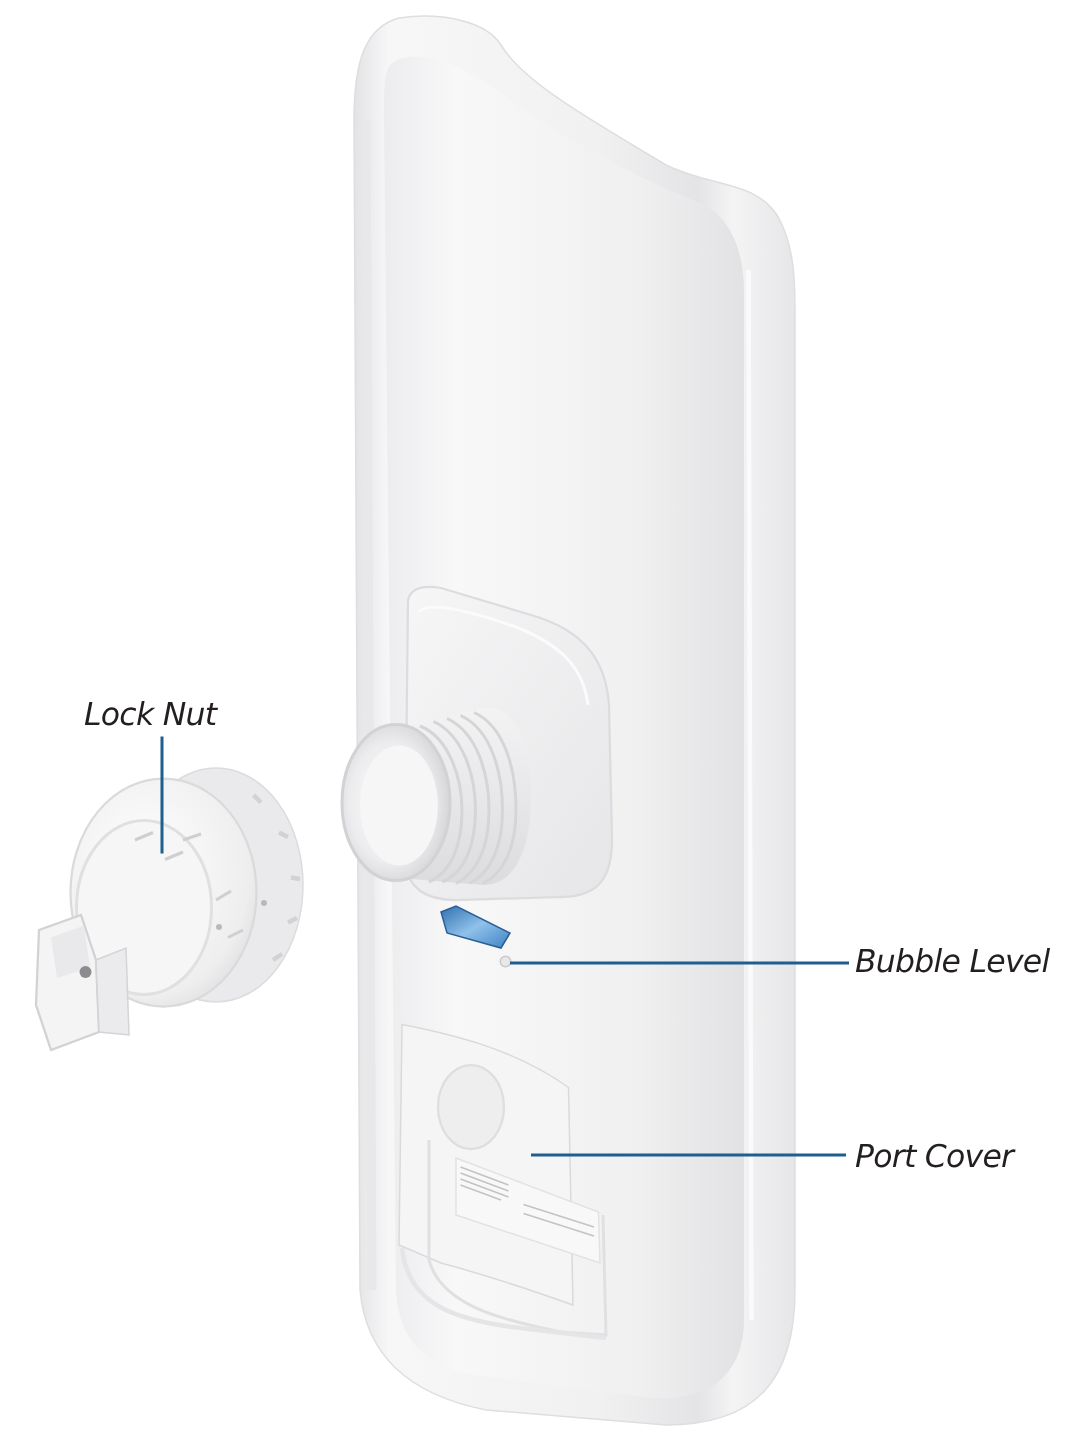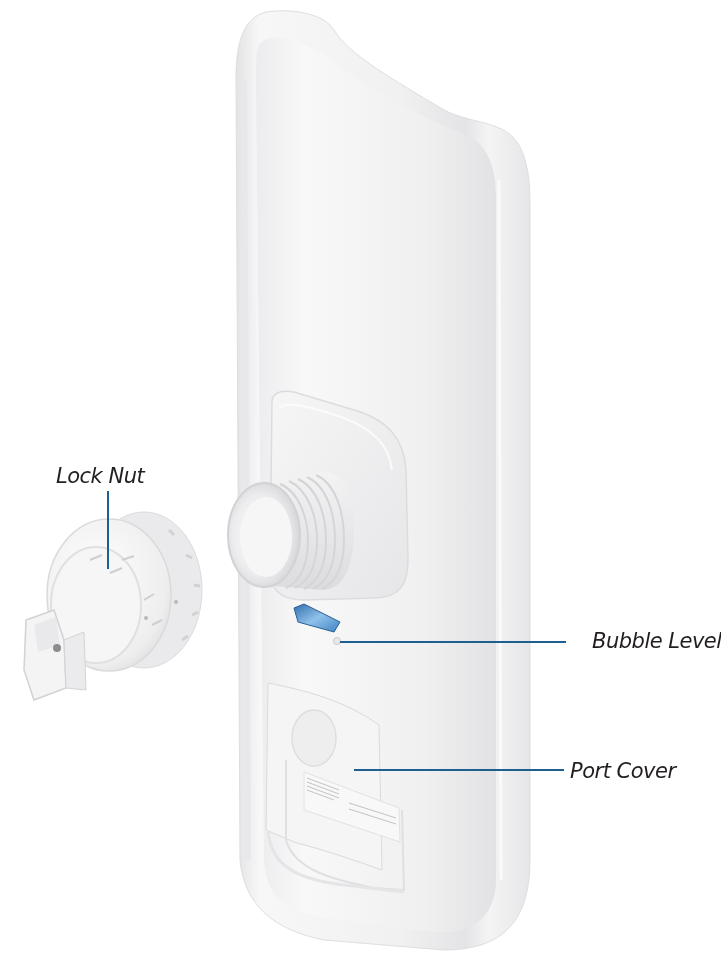--- a/index.html
+++ b/index.html
@@ -166,19 +166,19 @@
       <path d="M 22 620 L 50 610 L 60 640 L 62 688 L 30 700 L 20 670 Z" fill="#f4f4f5" stroke="#d2d2d5" stroke-width="1.5"></path>
       <path d="M 30 625 L 52 617 L 56 645 L 34 652 Z" fill="#e9e9eb"></path>
       <circle cx="53" cy="648" r="4" fill="#8c8c90"></circle>
       <path d="M 60 640 L 80 632 L 82 690 L 62 688 Z" fill="#ebebed" stroke="#d4d4d7"></path>
     </g>
   </svg>
 
   <div class="label" style="left:52px; top:466px;">Lock Nut</div>
   <div class="leader" style="left:103px; top:491px; width:1.5px; height:78px;"></div>
 
-  <div class="label" style="left:566px; top:631px;margin-left:22px;">Bubble Level</div>
+  <div class="label" style="left:566px; top:631px;">Bubble Level</div>
   <div class="leader" style="left:336px; top:641px; width:226px; height:1.5px;"></div>
 
   <div class="label" style="left:566px; top:761px;font-style:italic;">Port Cover</div>
   <div class="leader" style="left:350px; top:769px; width:210px; height:1.5px;"></div>
 
 </div>
 
 </body></html>

